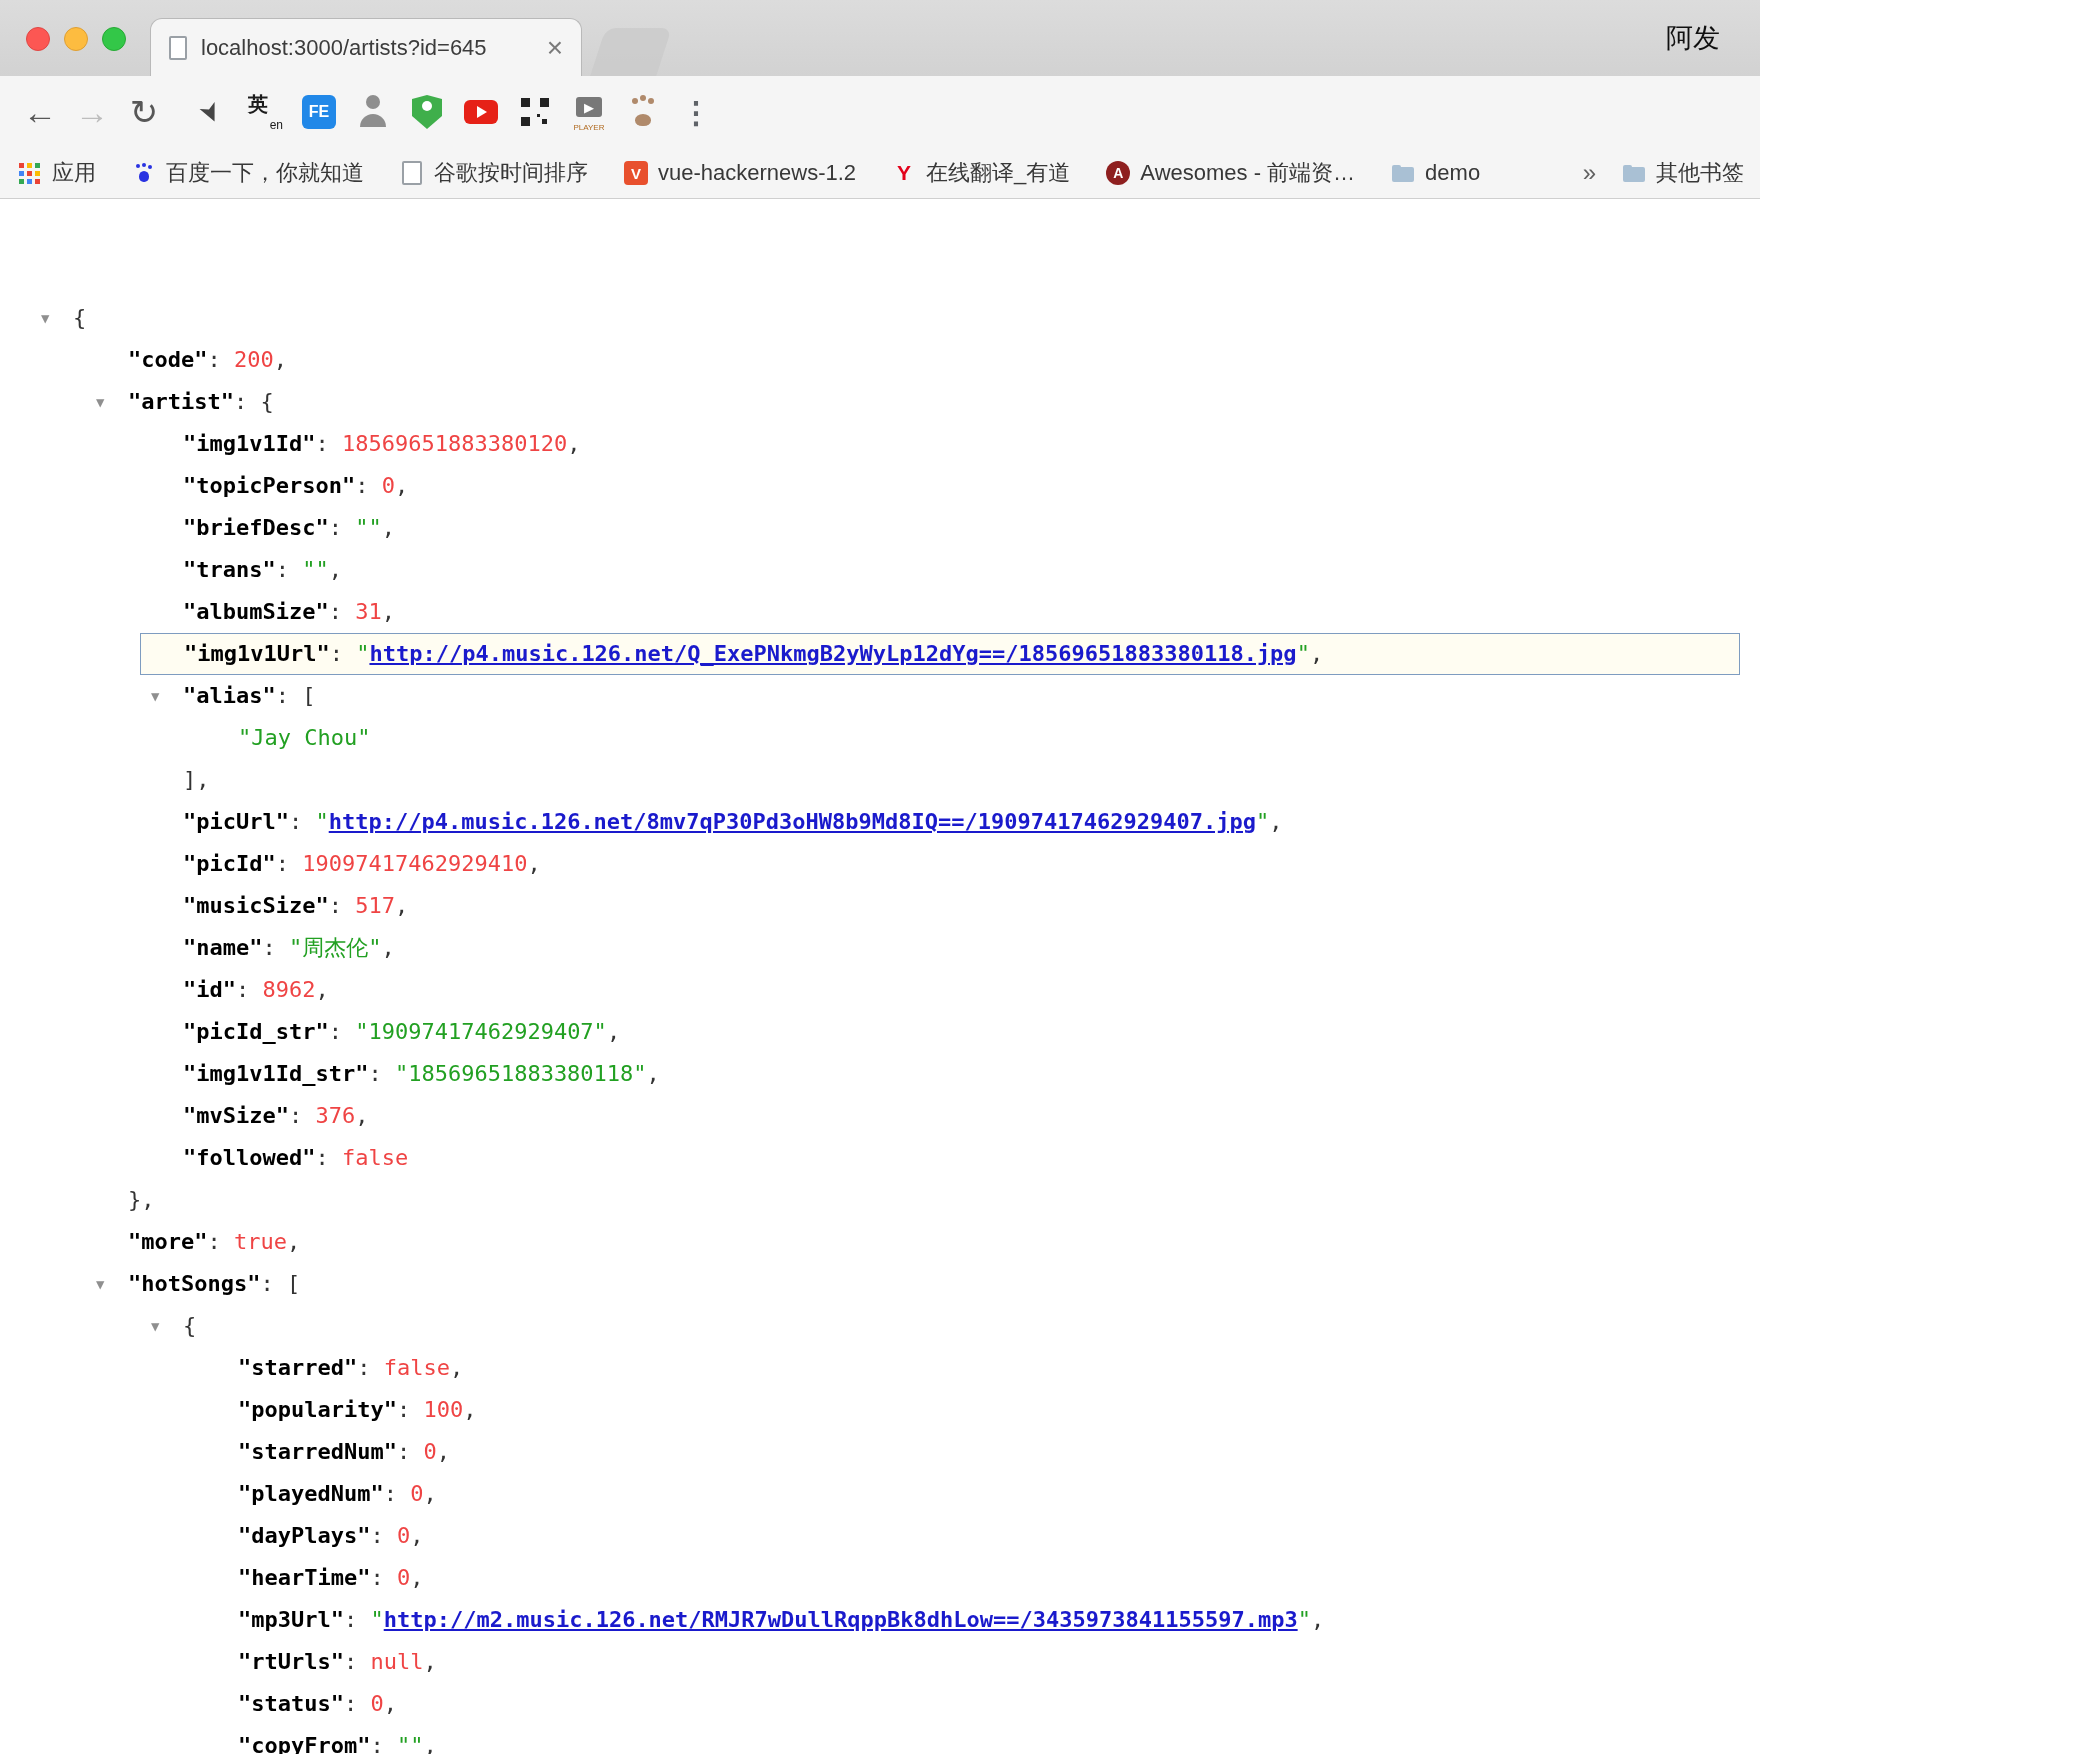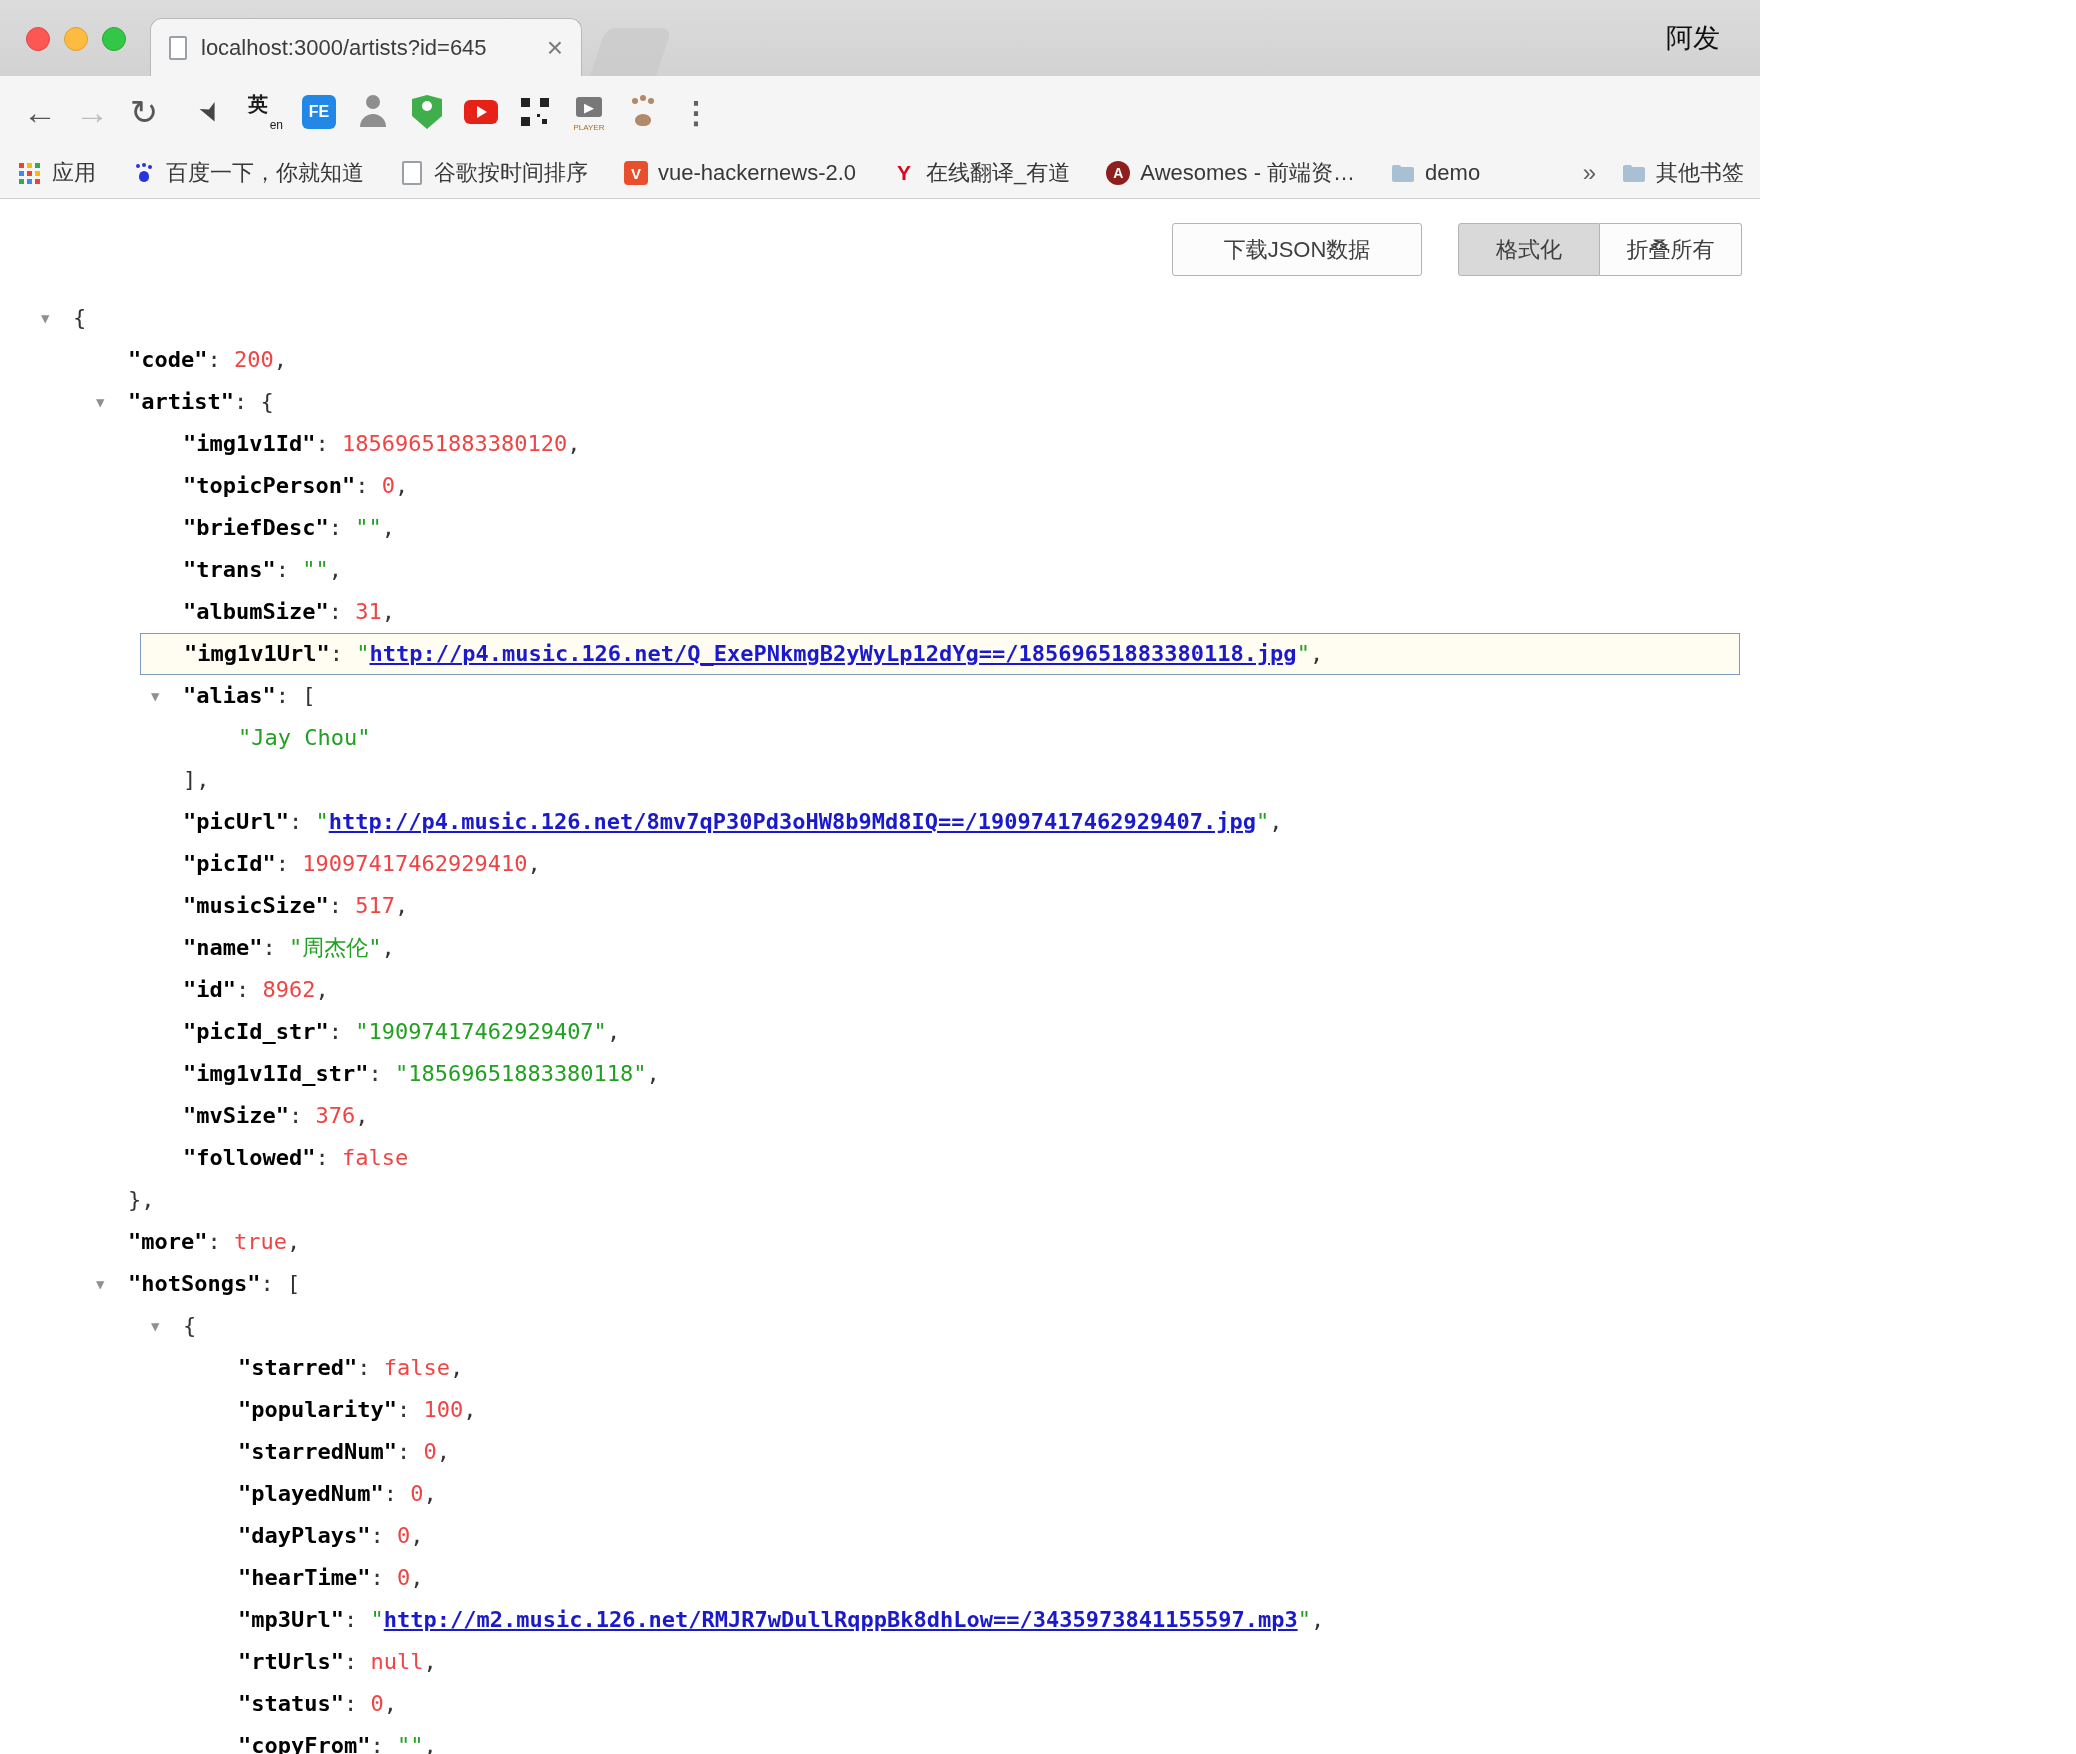--- a/index.html
+++ b/index.html
@@ -157,21 +157,21 @@
         <div class="bm-item">
           <span class="bm-icon bm-baidu"></span>
           <span class="bm-label">百度一下，你就知道</span>
         </div>
         <div class="bm-item">
           <span class="bm-icon bm-page"></span>
           <span class="bm-label">谷歌按时间排序</span>
         </div>
         <div class="bm-item">
           <span class="bm-icon bm-vue"></span>
-          <span class="bm-label">vue-hackernews-2.0</span>
+          <span class="bm-label">vue-hackernews-1.2</span>
         </div>
         <div class="bm-item">
           <span class="bm-icon bm-youdao"></span>
           <span class="bm-label">在线翻译_有道</span>
         </div>
         <div class="bm-item">
           <span class="bm-icon bm-awesomes"></span>
           <span class="bm-label">Awesomes - 前端资…</span>
         </div>
         <div class="bm-item">
@@ -182,27 +182,20 @@
     <div class="bm-right">
       <span class="bm-chevron">»</span>
       <span class="bm-item" style="margin-right:0">
         <span class="bm-icon bm-folder"></span>
         <span class="bm-label">其他书签</span>
       </span>
     </div>
   </div>
 
   <div class="content">
-    <div class="actions">
-      <button class="btn btn-download">下载JSON数据</button>
-      <div class="seg">
-        <button class="btn btn-format">格式化</button>
-        <button class="btn btn-collapse">折叠所有</button>
-      </div>
-    </div>
     <div class="json-viewer">
         <div class="json-line" style="padding-left: 73px;"><span class="tri" style="left: 41px;">▼</span><span class="tk-punct">{</span></div>
         <div class="json-line" style="padding-left: 128px;"><span class="tk-key">"code"</span><span class="tk-punct">: </span><span class="tk-num">200</span><span class="tk-punct">,</span></div>
         <div class="json-line" style="padding-left: 128px;"><span class="tri" style="left: 96px;">▼</span><span class="tk-key">"artist"</span><span class="tk-punct">: {</span></div>
         <div class="json-line" style="padding-left: 183px;"><span class="tk-key">"img1v1Id"</span><span class="tk-punct">: </span><span class="tk-num">18569651883380120</span><span class="tk-punct">,</span></div>
         <div class="json-line" style="padding-left: 183px;"><span class="tk-key">"topicPerson"</span><span class="tk-punct">: </span><span class="tk-num">0</span><span class="tk-punct">,</span></div>
         <div class="json-line" style="padding-left: 183px;"><span class="tk-key">"briefDesc"</span><span class="tk-punct">: </span><span class="tk-str">""</span><span class="tk-punct">,</span></div>
         <div class="json-line" style="padding-left: 183px;"><span class="tk-key">"trans"</span><span class="tk-punct">: </span><span class="tk-str">""</span><span class="tk-punct">,</span></div>
         <div class="json-line" style="padding-left: 183px;"><span class="tk-key">"albumSize"</span><span class="tk-punct">: </span><span class="tk-num">31</span><span class="tk-punct">,</span></div>
         <div class="json-line hl" style="margin-left: 140px; margin-right: 20px; padding-left: 43px;"><span class="tk-key">"img1v1Url"</span><span class="tk-punct">: </span><span class="tk-str">"</span><a href="#" class="tk-url">http://p4.music.126.net/Q_ExePNkmgB2yWyLp12dYg==/18569651883380118.jpg</a><span class="tk-str">"</span><span class="tk-punct">,</span></div>

